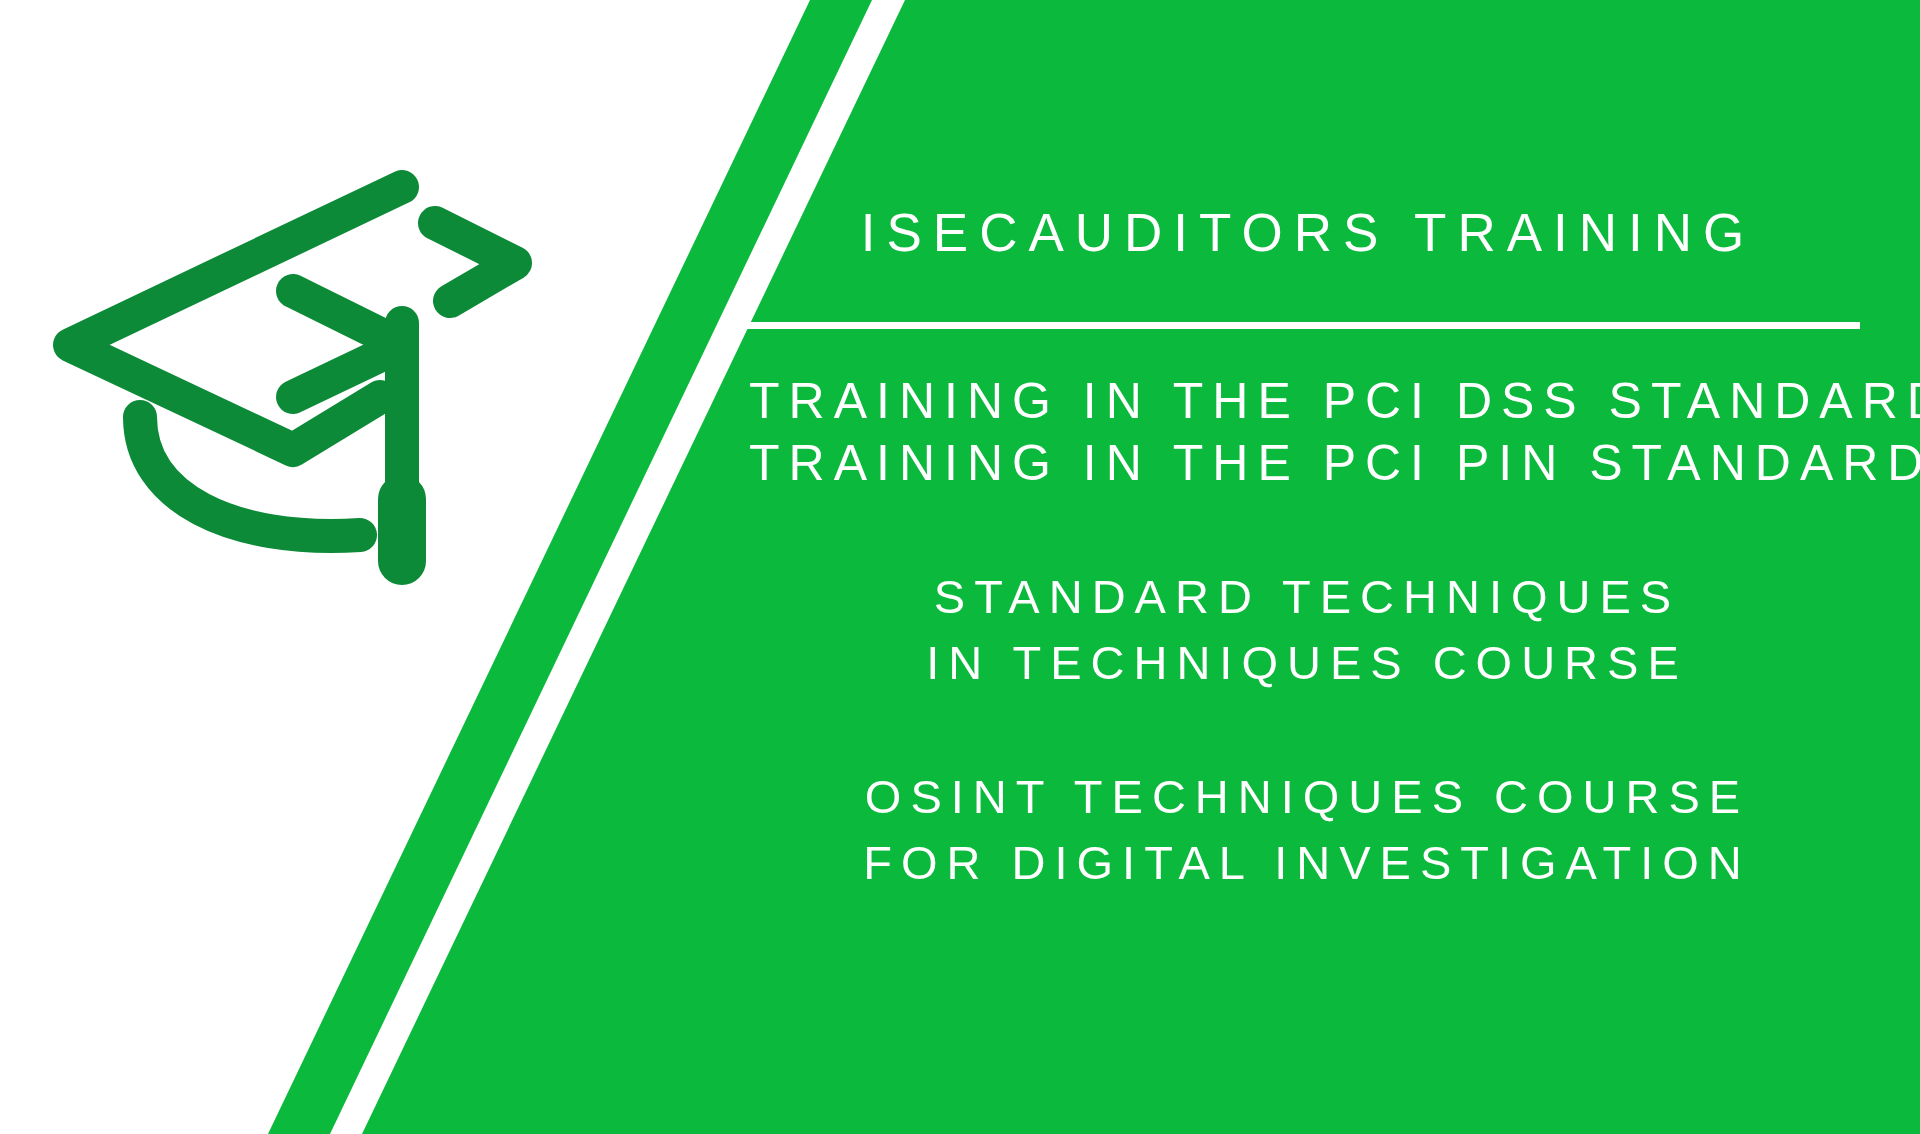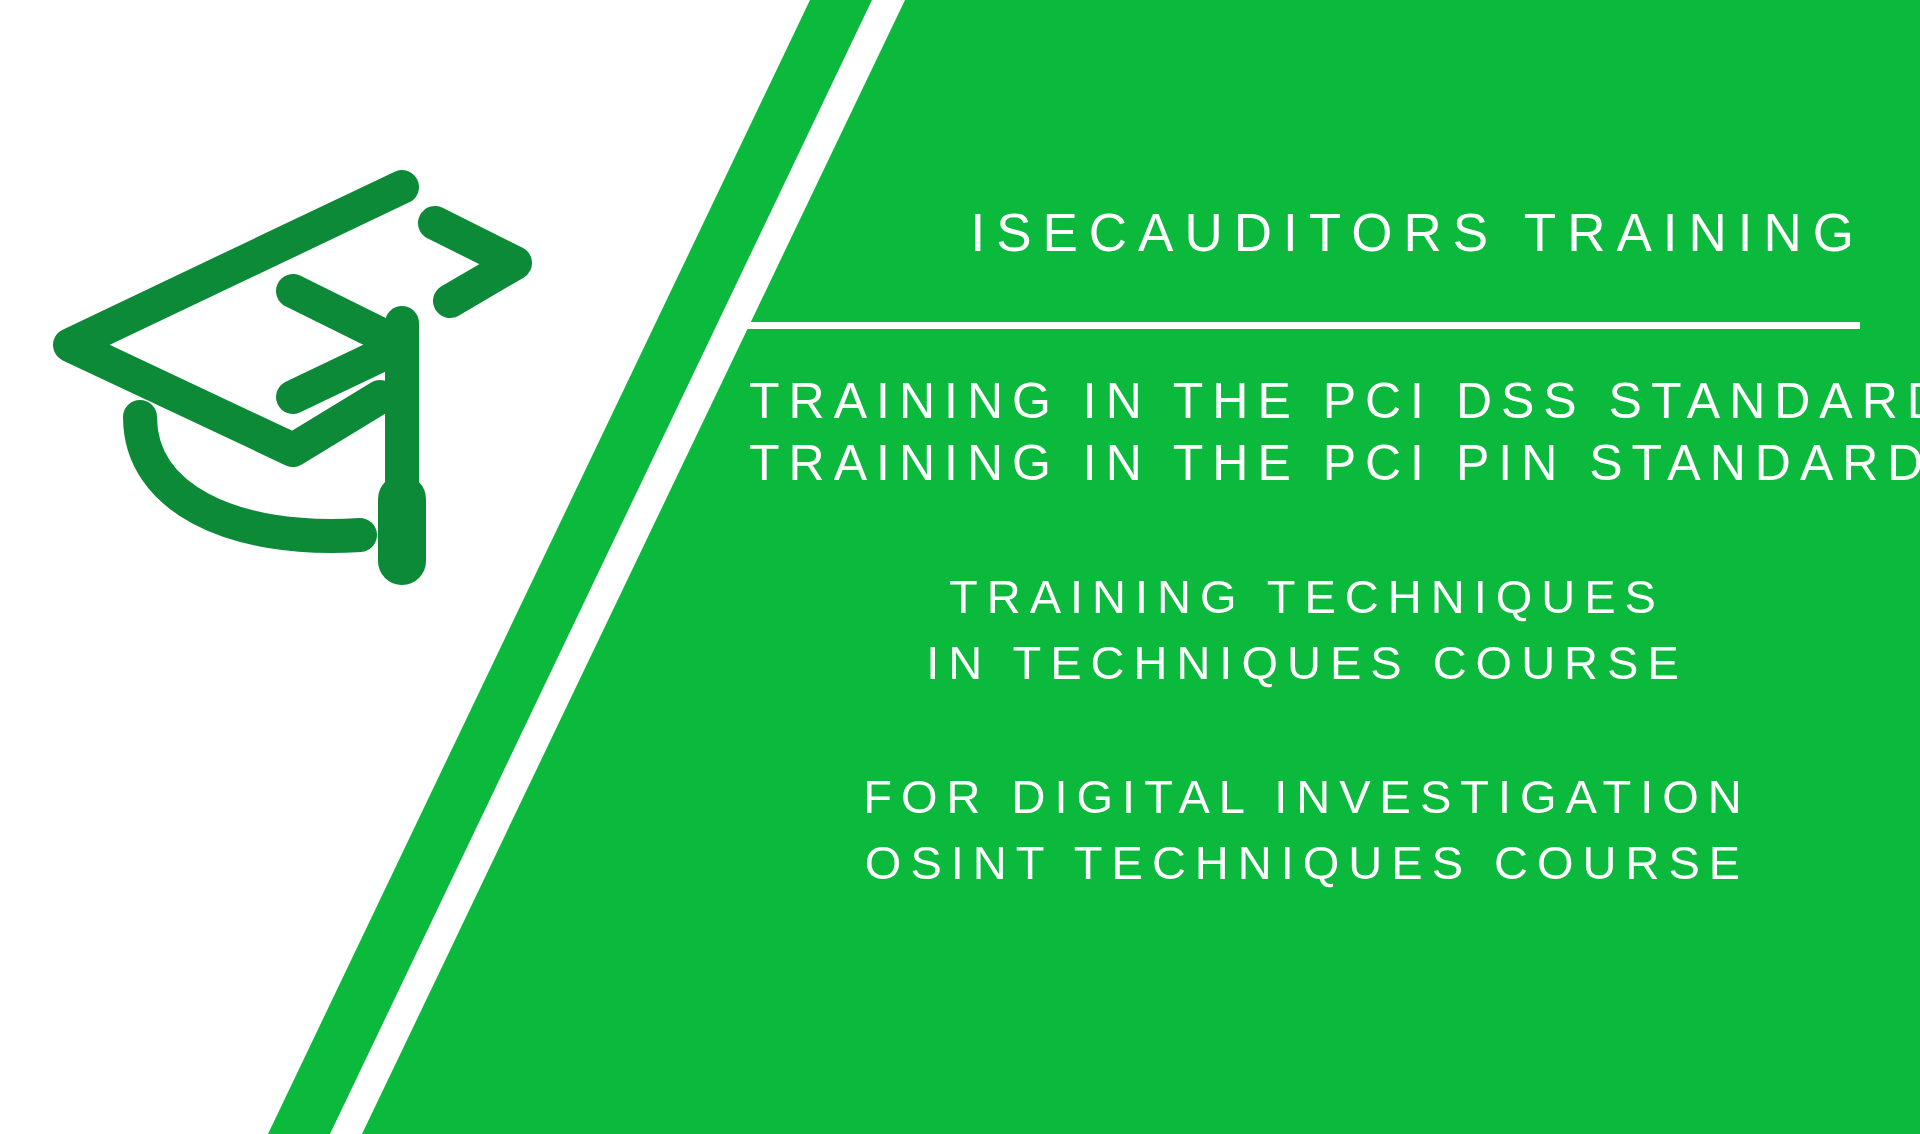--- a/index.html
+++ b/index.html
@@ -50,21 +50,21 @@
     top: 0;
     width: 1130px;
     height: 1134px;
   }
 
   .title {
     position: absolute;
     left: 0;
     top: 205px;
     width: 1125px;
-    text-align: right;
+    text-align: center;
     color: #ffffff;
     font-size: 53px;
     font-weight: 300;
     letter-spacing: 11px;
     line-height: 1.05;
     white-space: nowrap;
     text-indent: 11px;
   }
 
   .divider {
@@ -127,23 +127,23 @@
     <div class="title">ISECAUDITORS TRAINING</div>
 
     <div class="divider"></div>
 
     <div class="block block-1">
       <div class="line">TRAINING IN THE PCI DSS STANDARD</div>
       <div class="line">TRAINING IN THE PCI PIN STANDARD</div>
     </div>
 
     <div class="block block-2">
-      <div class="line">TRAINING TECHNIQUES</div>
+      <div class="line">STANDARD TECHNIQUES</div>
       <div class="line">IN TECHNIQUES COURSE</div>
     </div>
 
     <div class="block block-3">
+      <div class="line">OSINT TECHNIQUES COURSE</div>
       <div class="line">FOR DIGITAL INVESTIGATION</div>
-      <div class="line">OSINT TECHNIQUES COURSE</div>
     </div>
 
   </div>
 </div>
 
 </body></html>

